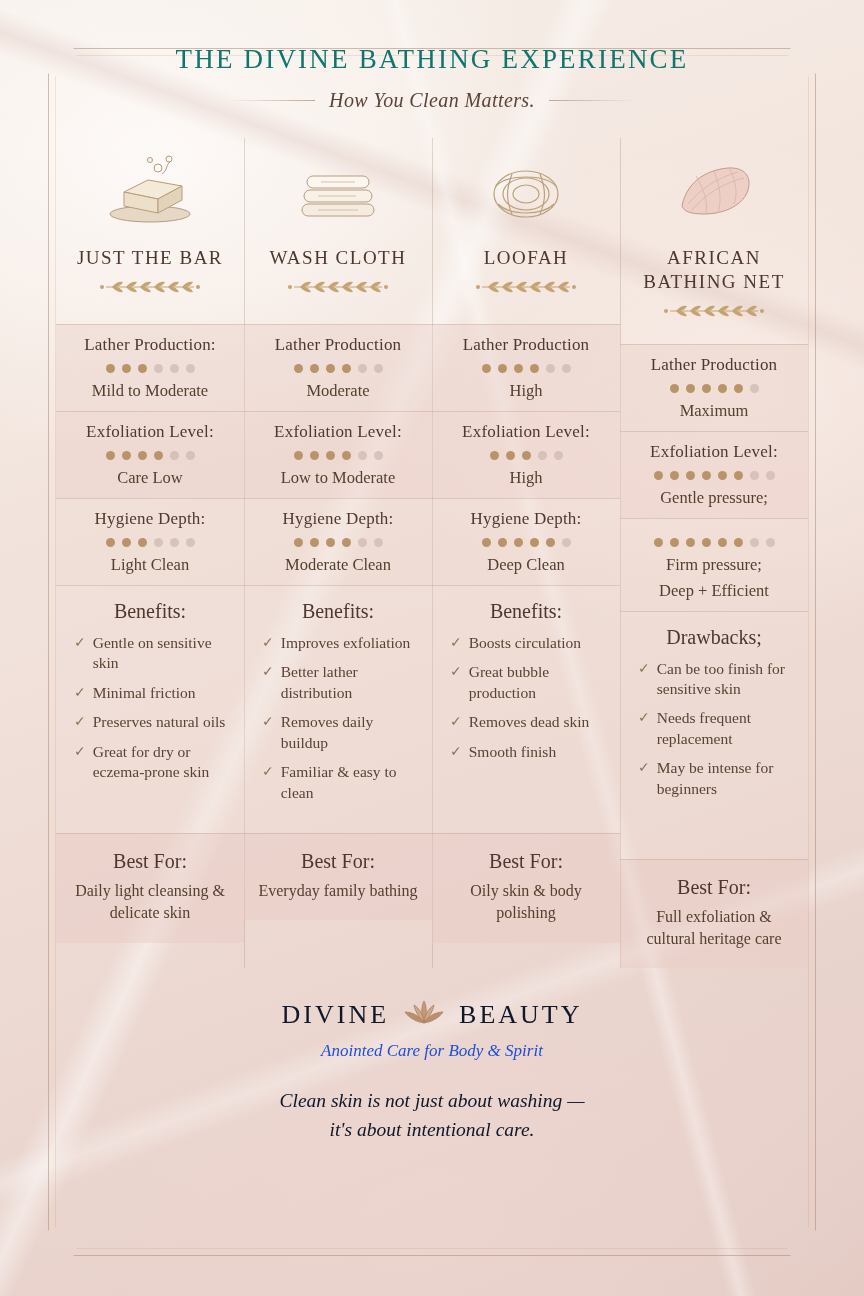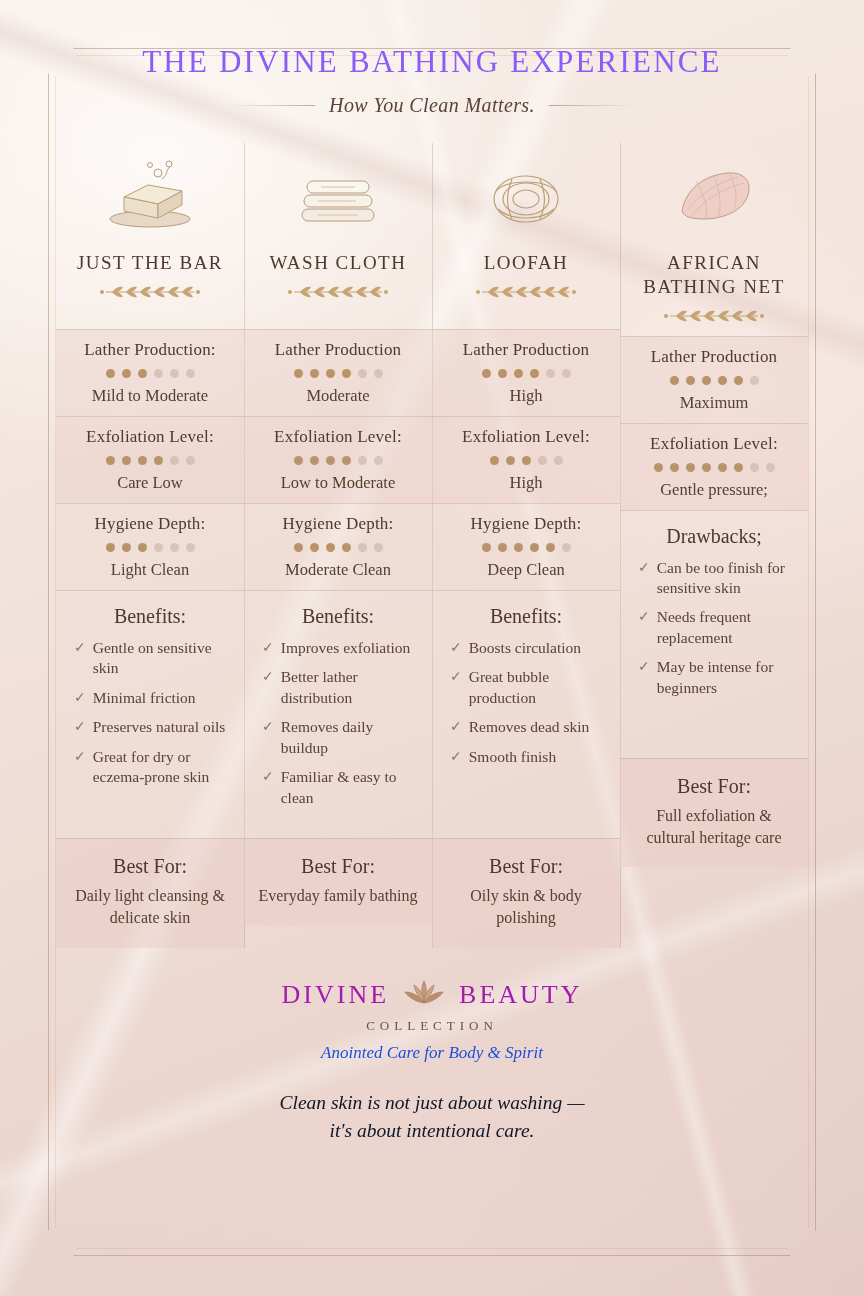--- a/index.html
+++ b/index.html
@@ -55,23 +55,23 @@
 
   .content {
     position: relative;
     padding: 0 56px;
     height: 100%;
   }
 
   
   header.head { text-align: center; padding-top: 44px; }
   .title {
-    font-size: 31px;
+    font-size: 27px;
     letter-spacing: 2.2px;
-    color: #8b5cf6;
+    color: #0f766e;
     font-weight: 400;
   }
   .subtitle-row {
     display: flex;
     align-items: center;
     justify-content: center;
     gap: 14px;
     margin-top: 14px;
   }
   .rule { width: 86px; height: 1px; background: linear-gradient(90deg, rgba(178,140,112,0), rgba(178,140,112,0.75)); }
@@ -113,21 +113,21 @@
   .band-b { background: rgba(238,214,206,0.30); }
   .band-c { background: rgba(233,203,195,0.42); }
   .band-d { background: rgba(240,221,214,0.26); }
   .band-e { background: rgba(233,203,196,0.46); }
 
   .row-sep { border-top: 1px solid rgba(170,132,108,0.28); }
 
   
   .prod {
     padding-top: 6px;
-    padding-bottom: 12px;
+    padding-bottom: 25px;
     min-height: 186px;
   }
   .icon-box {
     height: 86px;
     display: flex;
     align-items: flex-end;
     justify-content: center;
   }
   .prod-name {
     margin-top: 16px;
@@ -185,21 +185,21 @@
   .best-text { margin-top: 7px; font-size: 16px; line-height: 1.4; color: #55402f; }
 
   
   .footer { text-align: center; padding-top: 30px; }
   .brand-row {
     display: flex; align-items: center; justify-content: center; gap: 12px;
   }
   .brand-word {
     font-size: 26px;
     letter-spacing: 3px;
-    color: #a21caf;
+    color: #0f172a;
   }
   .collection {
     margin-top: 6px;
     font-size: 13px;
     letter-spacing: 5px;
     color: #6b523f;
   }
   .tagline {
     margin-top: 9px;
     font-style: italic;
@@ -586,20 +586,34 @@
               <span class="dot"></span>
               <span class="dot"></span>
               <span class="dot"></span>
               <span class="dot"></span>
               <span class="dot"></span>
               <span class="dot off"></span>
               <span class="dot off"></span>
             </div>
             <div class="metric-value">Gentle pressure;</div>
           </div>
+          <div class="cell row-sep band-b">
+            <div class="dots">
+              <span class="dot"></span>
+              <span class="dot"></span>
+              <span class="dot"></span>
+              <span class="dot"></span>
+              <span class="dot"></span>
+              <span class="dot"></span>
+              <span class="dot off"></span>
+              <span class="dot off"></span>
+            </div>
+            <div class="metric-value">Firm pressure;</div>
+            <div class="metric-value" style="margin-top: 6px;">Deep + Efficient</div>
+          </div>
           <div class="cell row-sep band-d" style="padding-top: 14px; min-height: 248px;">
             <div class="sect-title">Drawbacks;</div>
             <ul class="bullets">
               <li>
                 <span class="check">✓</span>
                 <span>Can be too finish for sensitive skin</span>
               </li>
               <li>
                 <span class="check">✓</span>
                 <span>Needs frequent replacement</span>
@@ -626,21 +640,20 @@
               <path d="M23 3 C26 9 26 17 23 24 C20 17 20 9 23 3 Z"></path>
               <path d="M23 24 C18 20 14 13 13 7 C18 10 22 16 23 24 Z" fill="#cfa88a"></path>
               <path d="M23 24 C28 20 32 13 33 7 C28 10 24 16 23 24 Z" fill="#cfa88a"></path>
               <path d="M23 25 C16 24 8 20 4 14 C11 14 19 18 23 25 Z" fill="#bb8f6e"></path>
               <path d="M23 25 C30 24 38 20 42 14 C35 14 27 18 23 25 Z" fill="#bb8f6e"></path>
             </g>
           </svg>
         </span>
         <span class="brand-word">BEAUTY</span>
       </div>
-      <div class="collection">COLLECTION</div>
       <div class="tagline">Anointed Care for Body &amp; Spirit</div>
       <div class="quote">
         <div>Clean skin is not just about washing —</div>
         <div>it's about intentional care.</div>
       </div>
     </footer>
 
   </div>
 </div>
 

